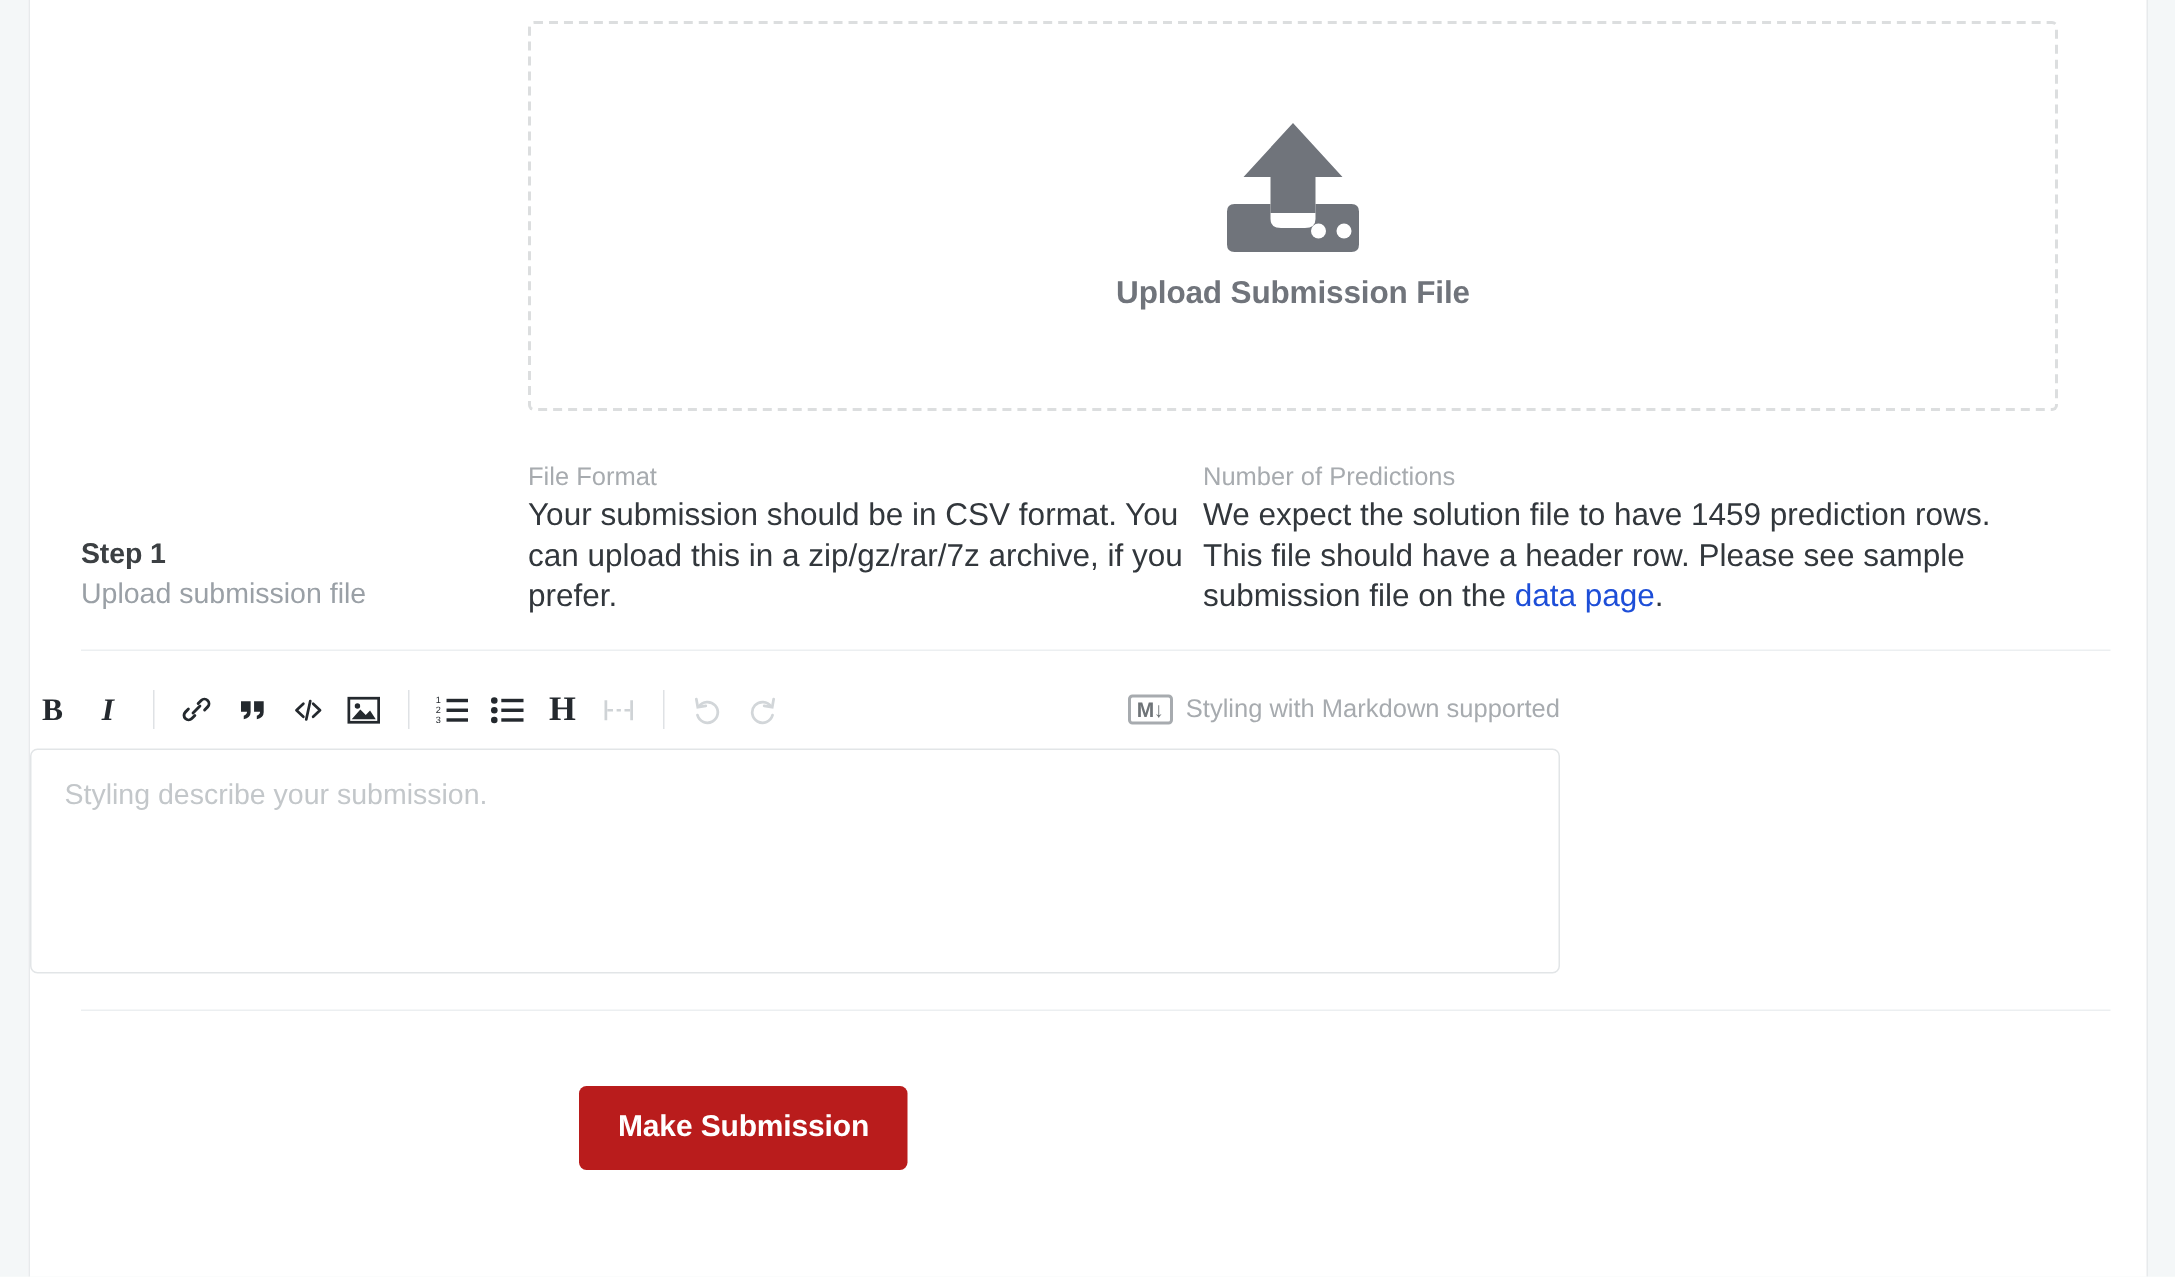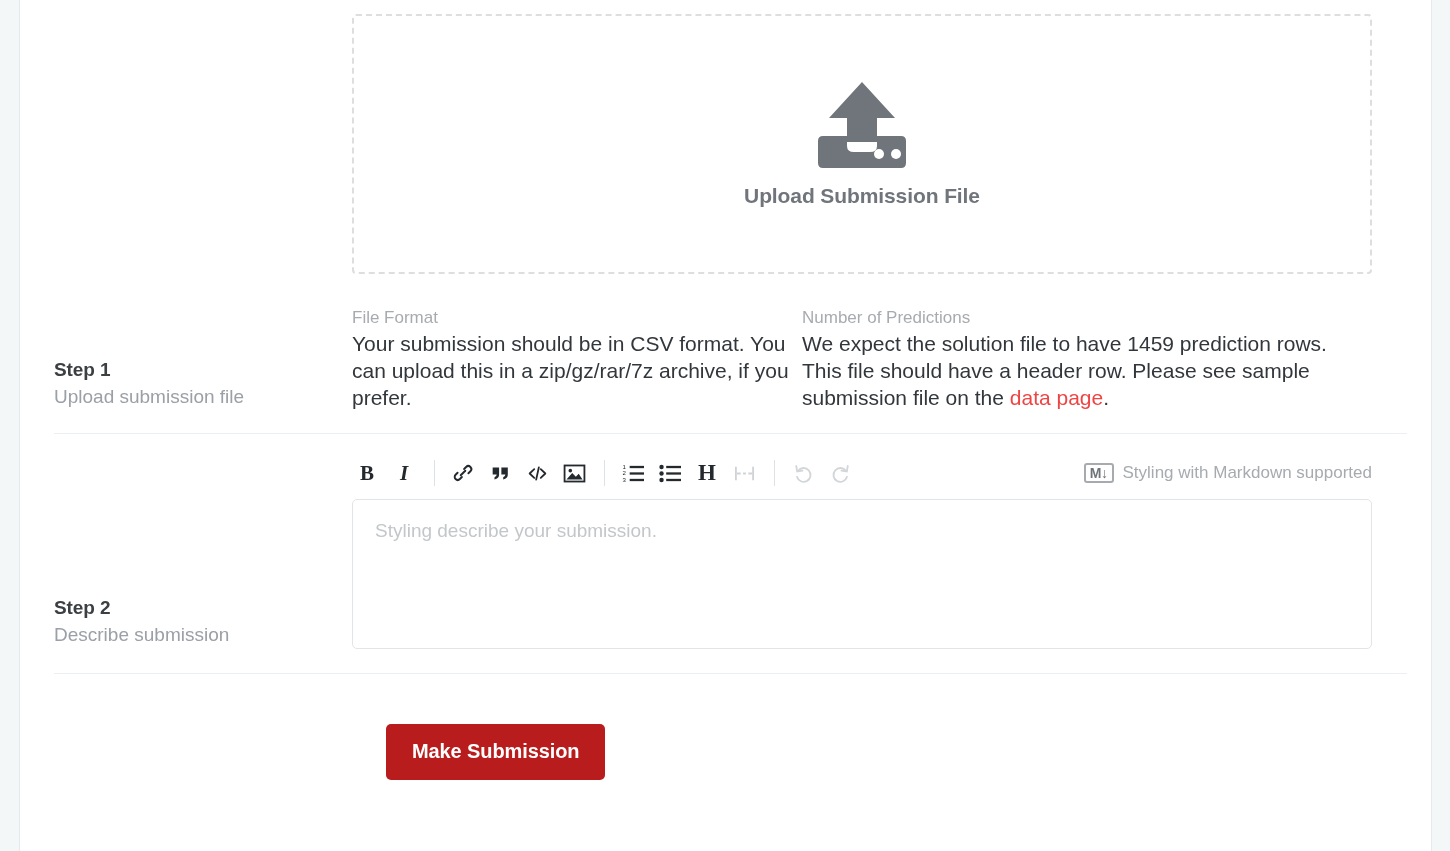--- a/index.html
+++ b/index.html
@@ -84,21 +84,21 @@
     color: #a7abaf;
     margin-bottom: 0;
     line-height: 24px;
   }
   .info-text {
     font-size: 21px;
     color: #32373c;
     line-height: 27px;
   }
   .info-text a {
-    color: #ef4444;
+    color: #1d4ed8;
     text-decoration: none;
   }
 
   .divider {
     height: 1px;
     background: #eceff1;
     margin-left: 34px;
     width: 1353px;
   }
 
@@ -216,24 +216,20 @@
       </div>
 
     </div>
   </div>
 
   <div style="height:22px"></div>
   <div class="divider"></div>
 
   <div class="step-row" id="step2">
 
-    <div class="step-label">
-      <div class="step-title">Step 2</div>
-      <div class="step-sub">Describe submission</div>
-    </div>
 
     <div class="step-body">
       <div class="editor">
 
         <div class="toolbar">
 
           <div class="tbtn bold">B</div>
           <div class="tbtn italic">I</div>
 
           <div class="tsep"></div>

